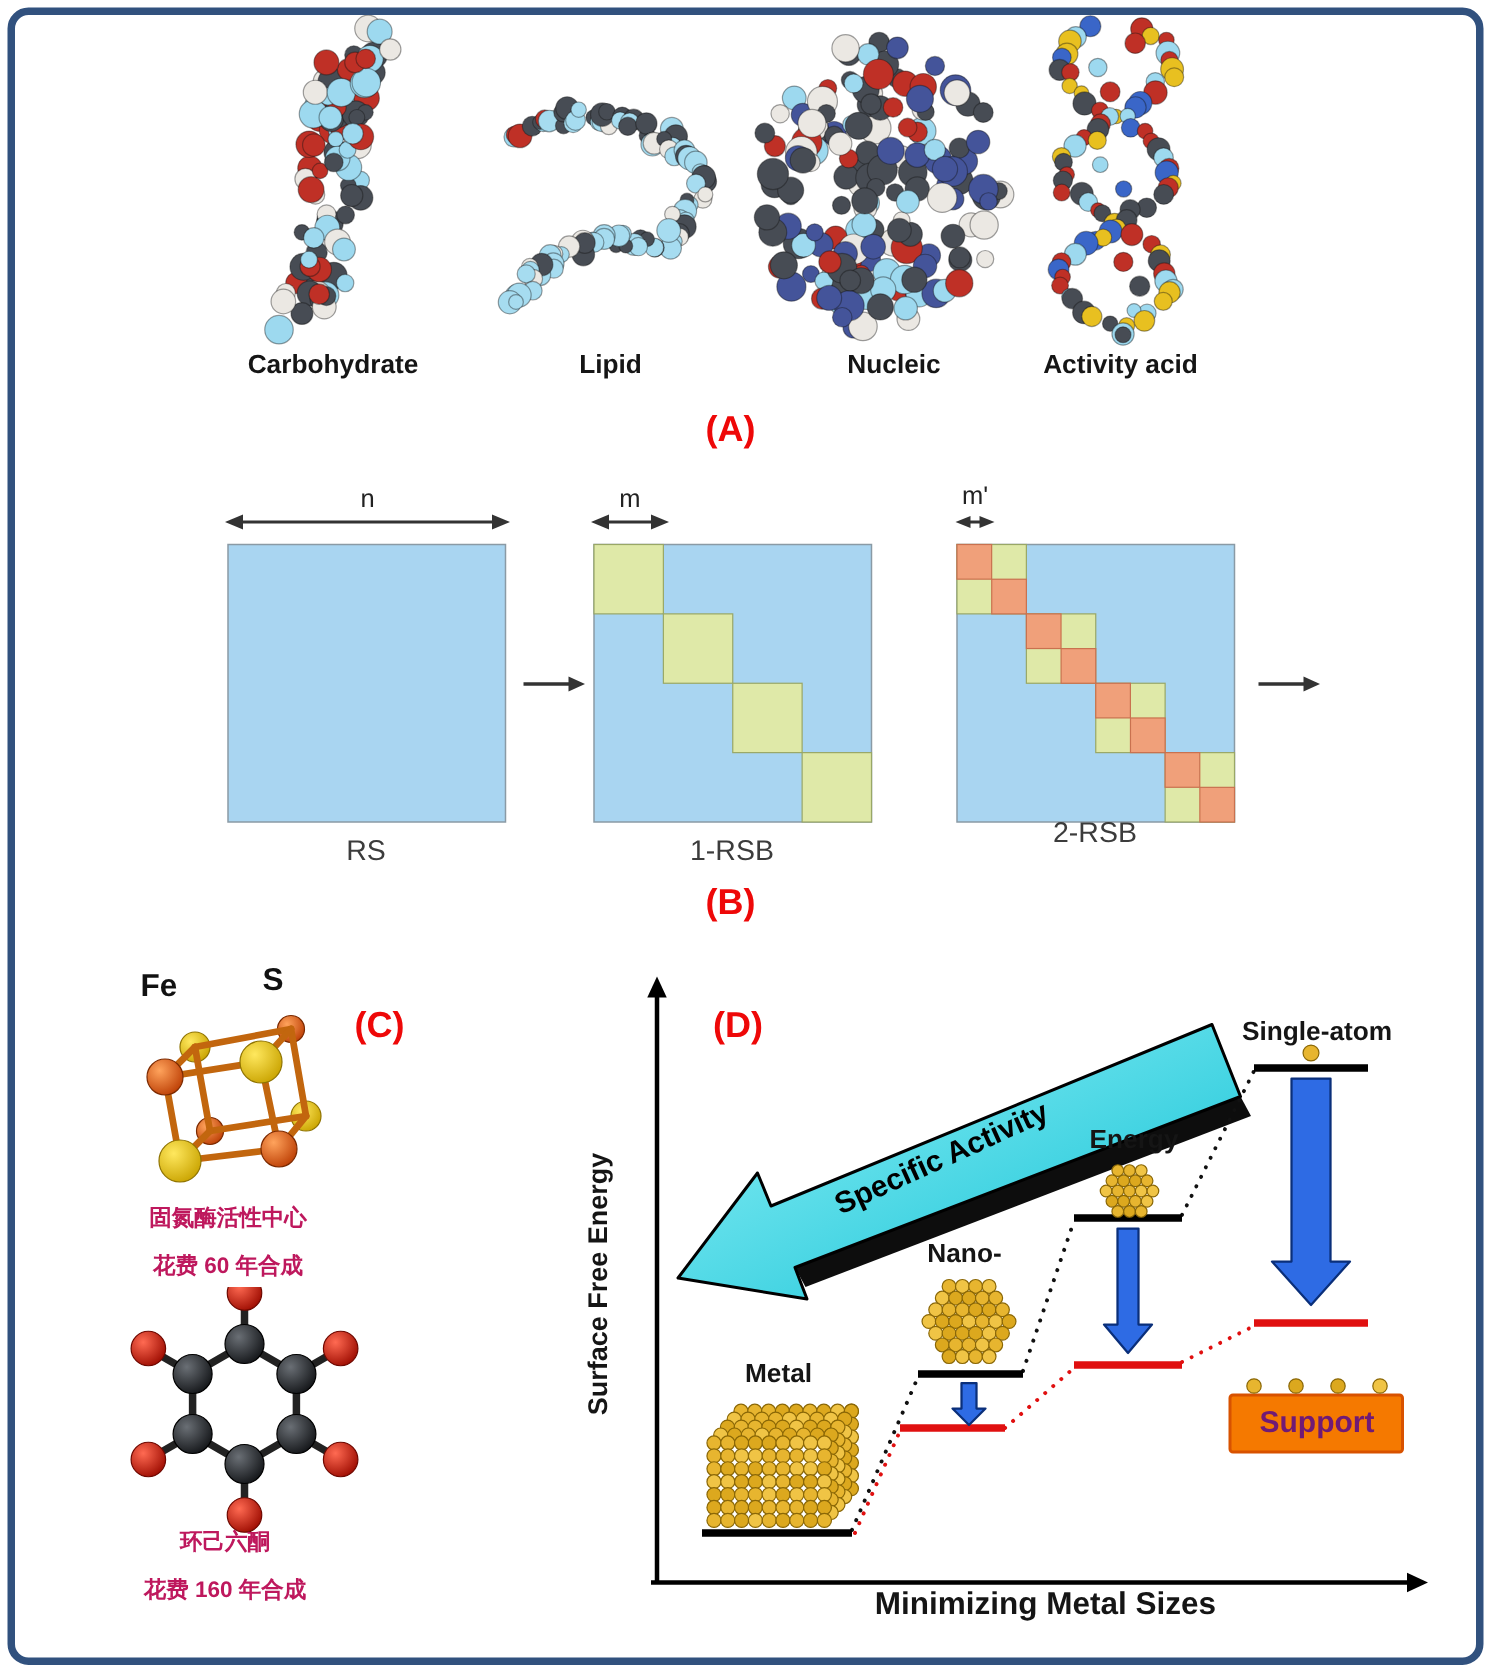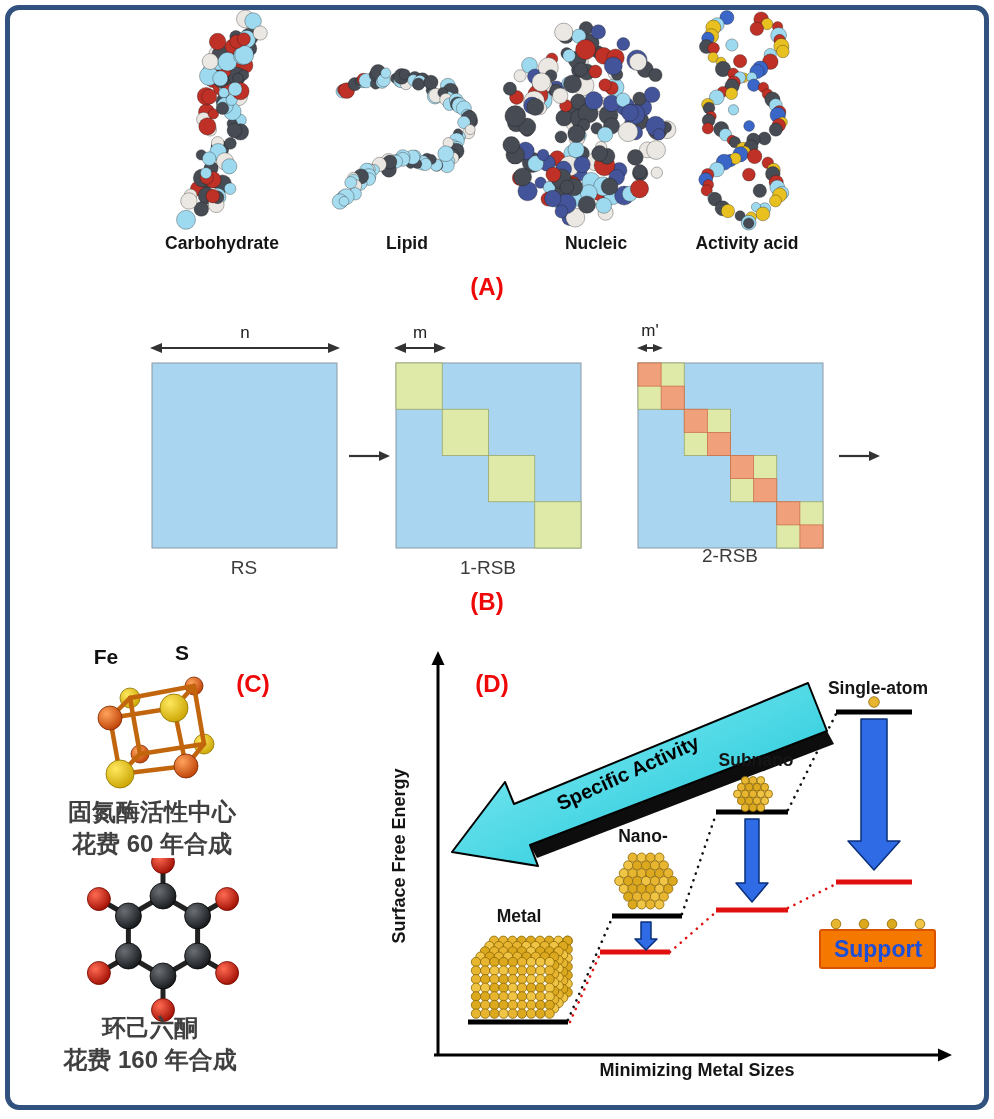--- a/index.html
+++ b/index.html
@@ -4,25 +4,25 @@
 <style>
   *{box-sizing:border-box;margin:0;padding:0}
   body{background:#ffffff;font-family:"Liberation Sans","DejaVu Sans",sans-serif}
   .page{position:relative;width:994px;height:1115px;background:#fff;overflow:hidden}
   .frame{position:absolute;inset:5px;border:5px solid #31517e;border-radius:14px;pointer-events:none}
   .abs{position:absolute}
   .ov{position:absolute;transform:translate(-50%,-50%);white-space:nowrap;font-weight:bold;color:#151515;font-size:17.5px}
   .tag{font-size:24px;color:#ee0808}
   .dim{font-weight:normal;font-size:17px;color:#222}
   .mtx{font-weight:normal;font-size:19px;color:#3c3c3c}
-  .cn{font-size:24px;color:#404040}
+  .cn{font-size:15px;color:#be185d}
   .rot90{transform:translate(-50%,-50%) rotate(-90deg);font-size:18px}
-  .xlab{font-size:18px}
+  .xlab{font-size:21px}
   .banner-t{transform:translate(-50%,-50%) rotate(-24.5deg);font-size:20px;color:#000}
-  .support-t{font-size:23px;color:#1d4ed8}
+  .support-t{font-size:20px;color:#701a75}
   .atomlabel{font-family:"Liberation Sans",sans-serif;font-weight:bold;font-size:21px;fill:#111}
   .yb{fill:#dfe9a8;stroke:#99a766;stroke-width:0.8}
   .ob{fill:#f0a07a;stroke:#c9714f;stroke-width:0.8}
 </style>
 </head>
 <body>
 
 <div class="page">
   <div class="frame"></div>
 
@@ -900,17 +900,17 @@
           <circle cx="496.0" cy="57.0" r="5.3" fill="#e7b52f" stroke="#8a6706" stroke-width="0.8"></circle>
         </g>
     </svg>
 
     <div class="ov tag" style="left:492px;top:684px">(D)</div>
     <div class="ov rot90" style="left:399px;top:856px">Surface Free Energy</div>
     <div class="ov xlab" style="left:697px;top:1070px">Minimizing Metal Sizes</div>
     <div class="ov banner-t" style="left:628px;top:773px">Specific Activity</div>
     <div class="ov" style="left:519px;top:916px">Metal</div>
     <div class="ov" style="left:643px;top:836px">Nano-</div>
-    <div class="ov" style="left:756px;top:760px">Subnano</div>
+    <div class="ov" style="left:756px;top:760px">Energy</div>
     <div class="ov" style="left:878px;top:688px">Single-atom</div>
     <div class="ov support-t" style="left:878px;top:949px">Support</div>
   </div>
 </div>
 
 </body></html>

